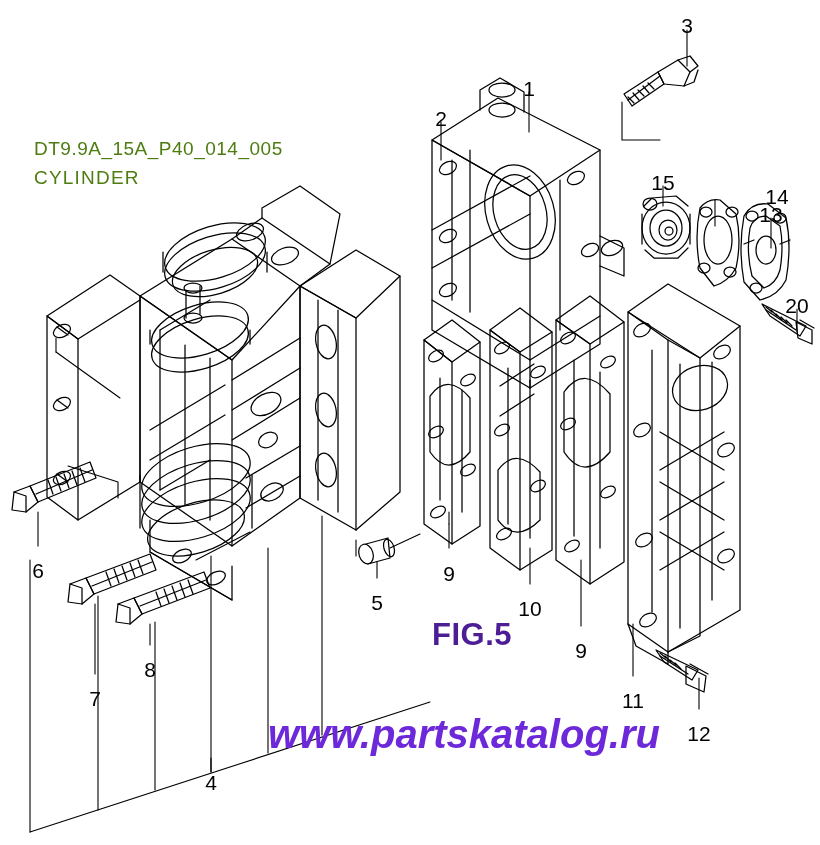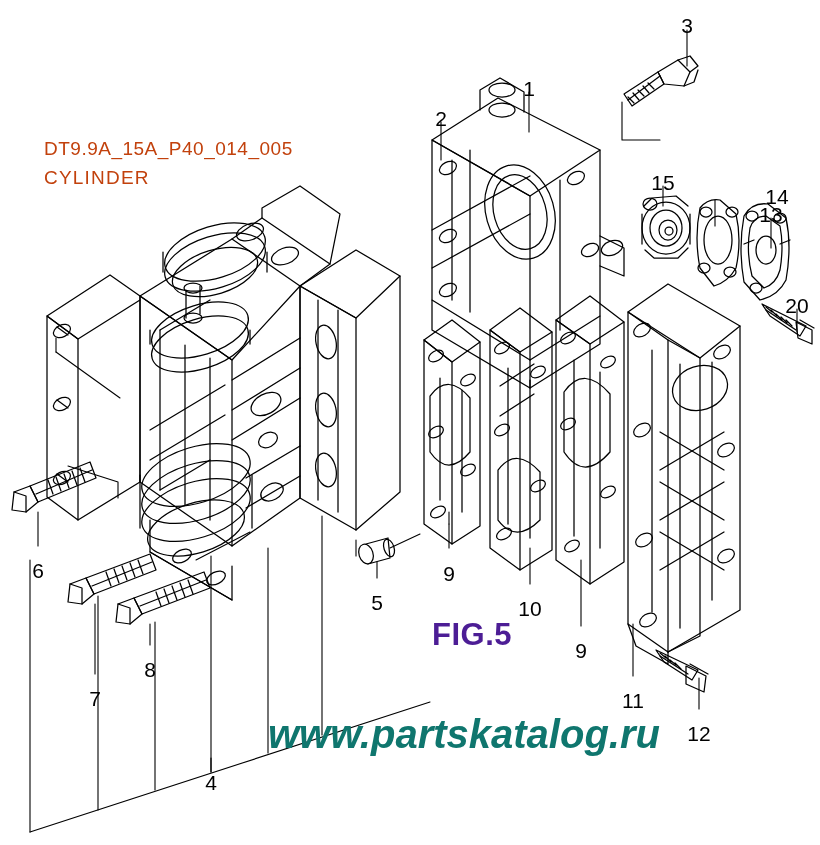--- a/index.html
+++ b/index.html
@@ -20,22 +20,22 @@
   }
   #diagram-svg {
     position: absolute;
     left: 0;
     top: 0;
     width: 820px;
     height: 845px;
   }
   .hdr {
     position: absolute;
-    left: 44px;
-    color: #c2410c;
+    left: 34px;
+    color: #4d7c0f;
     font-family: "Liberation Sans", sans-serif;
     white-space: pre;
     text-align: center;
   }
   #title-code {
     top: 138px;
     font-size: 19px;
     letter-spacing: 0.5px;
   }
   #title-name {
@@ -52,21 +52,21 @@
     color: #4c1d95;
     letter-spacing: 0.5px;
   }
   #watermark {
     position: absolute;
     left: 268px;
     top: 712px;
     font-size: 40px;
     font-weight: bold;
     font-style: italic;
-    color: #0f766e;
+    color: #6d28d9;
     letter-spacing: 0px;
     white-space: nowrap;
     user-select: none;
   }
   .callout {
     position: absolute;
     font-size: 21px;
     color: #000000;
     font-family: "Liberation Sans", sans-serif;
     text-align: center;

